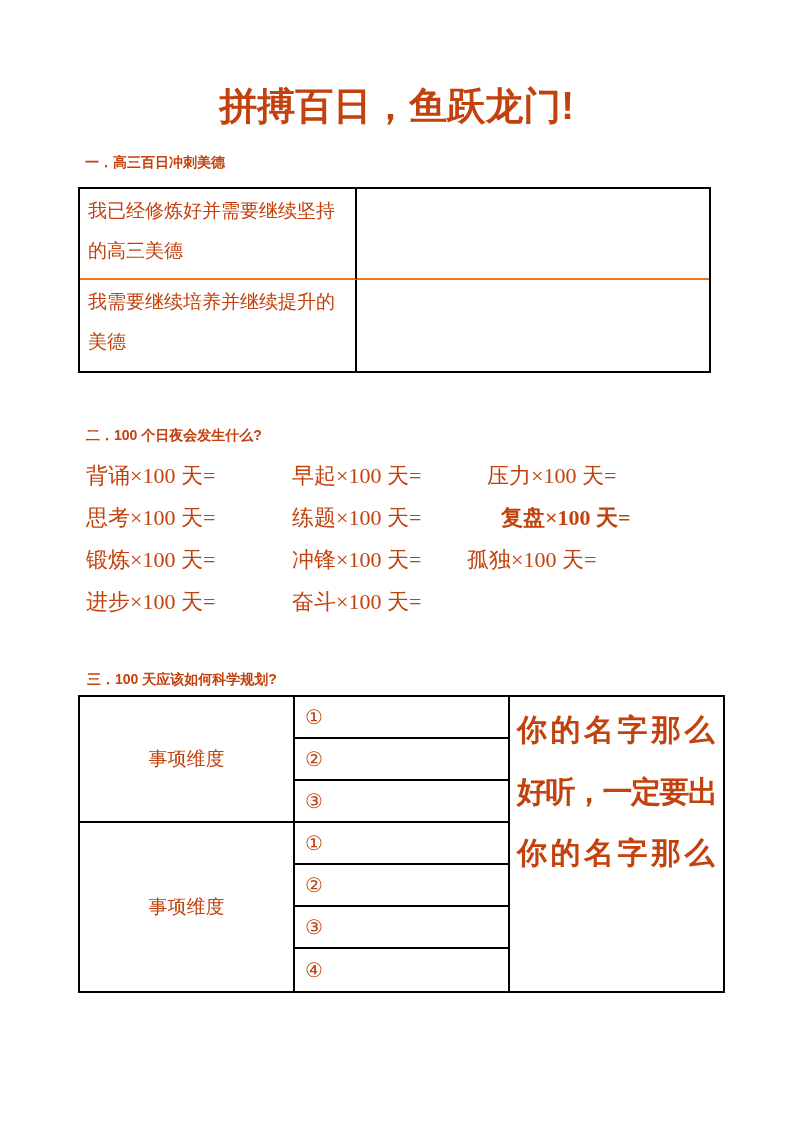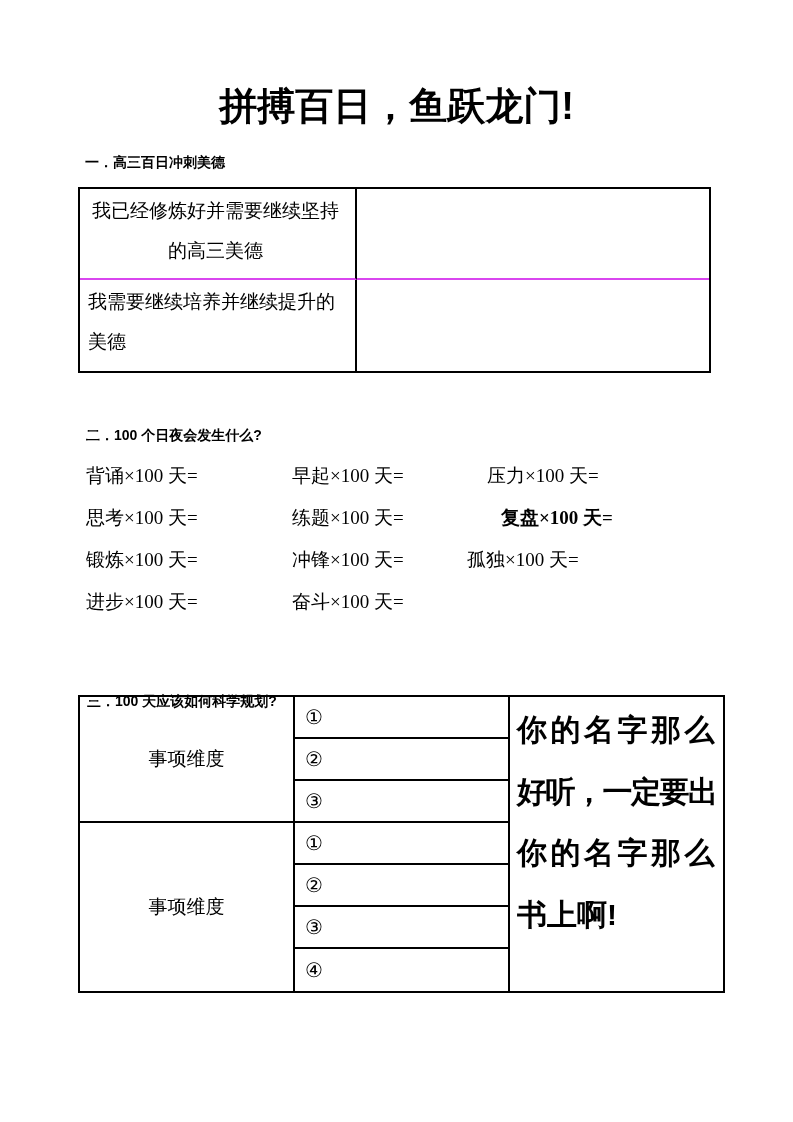--- a/index.html
+++ b/index.html
@@ -2,21 +2,21 @@
 <html><head>
 <meta charset="utf-8">
 <style>
   html, body { margin: 0; padding: 0; background: #ffffff; }
   .page {
     position: relative;
     width: 793px;
     height: 1122px;
     background: #ffffff;
     overflow: hidden;
-    color: #000000;
+    color: #c2410c;
     font-family: "Liberation Serif", "DejaVu Serif", serif;
   }
 
   
   .doc-title {
     position: absolute;
     top: 83px; left: 0; right: 0;
     text-align: center;
     font-family: "Liberation Sans", "DejaVu Sans", sans-serif;
     font-weight: bold;
@@ -29,47 +29,47 @@
   .h-sec {
     position: absolute;
     font-family: "Liberation Sans", "DejaVu Sans", sans-serif;
     font-weight: bold;
     font-size: 14px;
     line-height: 26px;
     white-space: nowrap;
   }
   #h1 { top: 149px; left: 85px; }
   #h2 { top: 422px; left: 86px; }
-  #h3 { top: 688px; left: 87px; }
+  #h3 { top: 666px; left: 87px; }
 
   
   .t1 {
     position: absolute;
     top: 187px; left: 78px;
     width: 633px; height: 186px;
     border: 2px solid #000;
     box-sizing: border-box;
     display: grid;
     grid-template-columns: 277px 1fr;
     grid-template-rows: 91px 1fr;
   }
   .t1 .cell { box-sizing: border-box; }
   .t1 .c-label {
     border-right: 2px solid #000;
     padding: 2px 12px 0 8px;
     font-size: 19px;
     line-height: 40px;
   }
-  .t1 .r1 { border-bottom: 2px solid #d946ef; text-align: center; }
+  .t1 .r1 { border-bottom: 2px solid #f97316; }
 
   
   .s2 {
     position: absolute;
     top: 455px; left: 86px;
-    font-size: 19px;
+    font-size: 22px;
   }
   .s2-row { display: flex; height: 42px; align-items: center; white-space: nowrap; }
   .s2-row .c1 { width: 206px; }
   .s2-row .c2 { width: 195px; }
   .s2-row.r2 .c3 { margin-left: 14px; font-weight: bold; }
   .s2-row.r3 .c3 { margin-left: -20px; }
 
   
   .t3 {
     position: absolute;
@@ -167,17 +167,16 @@
     <div class="t3-num" style="grid-row:3">③</div>
     <div class="t3-num" style="grid-row:4">①</div>
     <div class="t3-num" style="grid-row:5">②</div>
     <div class="t3-num" style="grid-row:6">③</div>
     <div class="t3-num last" style="grid-row:7">④</div>
 
     <div class="t3-note">
       <div class="note-line spread">你的名字那么</div>
       <div class="note-line tight">好听，一定要出</div>
       <div class="note-line spread">你的名字那么</div>
-      <div class="note-line">书上啊!</div>
     </div>
   </div>
 
 </div>
 
 </body></html>

